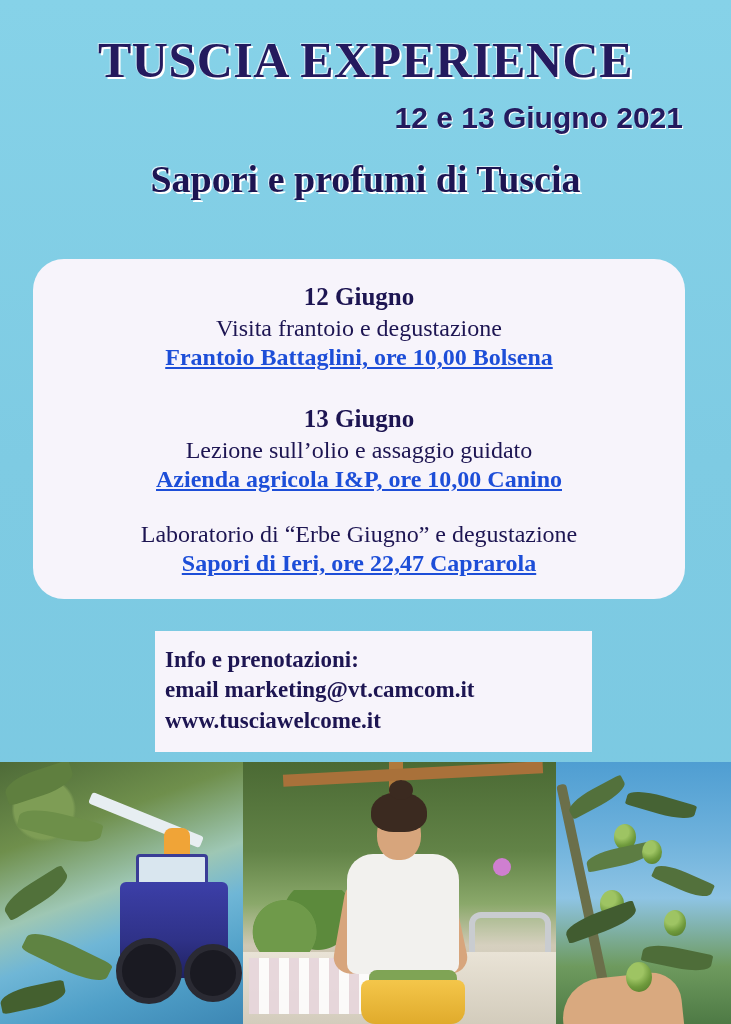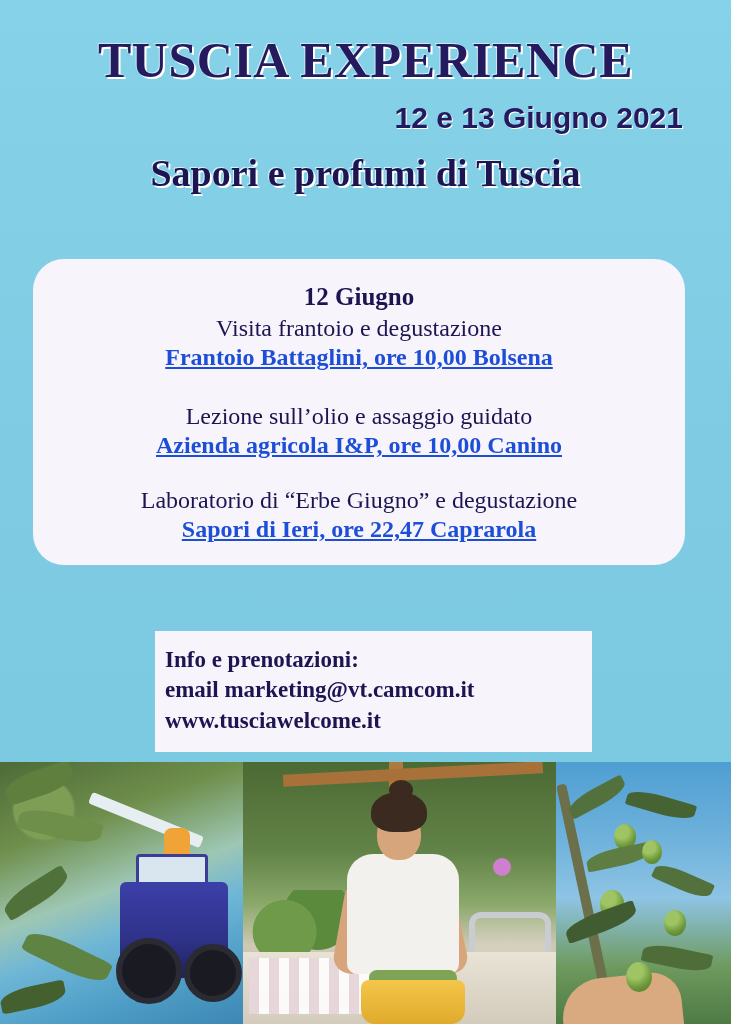--- a/index.html
+++ b/index.html
@@ -44,21 +44,21 @@
     text-align: right;
     padding-right: 26px;
     margin-top: 14px;
     text-shadow: 1px 1px 0 #ffffff;
   }
   .subtitle {
     font-family: "Liberation Serif", serif;
     font-weight: bold;
     font-size: 38px;
     color: #1d1552;
-    margin-top: 16px;
+    margin-top: 22px;
     text-shadow: 2px 2px 0 #ffffff, -1px -1px 0 #d6eef8;
   }
 
   
   .program-panel {
     position: absolute;
     left: 33px;
     top: 259px;
     width: 652px;
     background: #f7f4fb;
@@ -337,20 +337,21 @@
 
     <div>
       <div class="prog-day">12 Giugno</div>
       <div class="prog-desc">Visita frantoio e degustazione</div>
       <div class="prog-where">Frantoio Battaglini, ore 10,00 Bolsena</div>
     </div>
 
     <div class="prog-gap"></div>
 
     <div>
+      <div class="prog-day">13 Giugno</div>
       <div class="prog-desc">Lezione sull’olio e assaggio guidato</div>
       <div class="prog-where">Azienda agricola I&amp;P, ore 10,00 Canino</div>
     </div>
 
     <div class="prog-gap-small"></div>
 
     <div>
       <div class="prog-desc">Laboratorio di “Erbe Giugno” e degustazione</div>
       <div class="prog-where">Sapori di Ieri, ore 22,47 Caprarola</div>
     </div>

